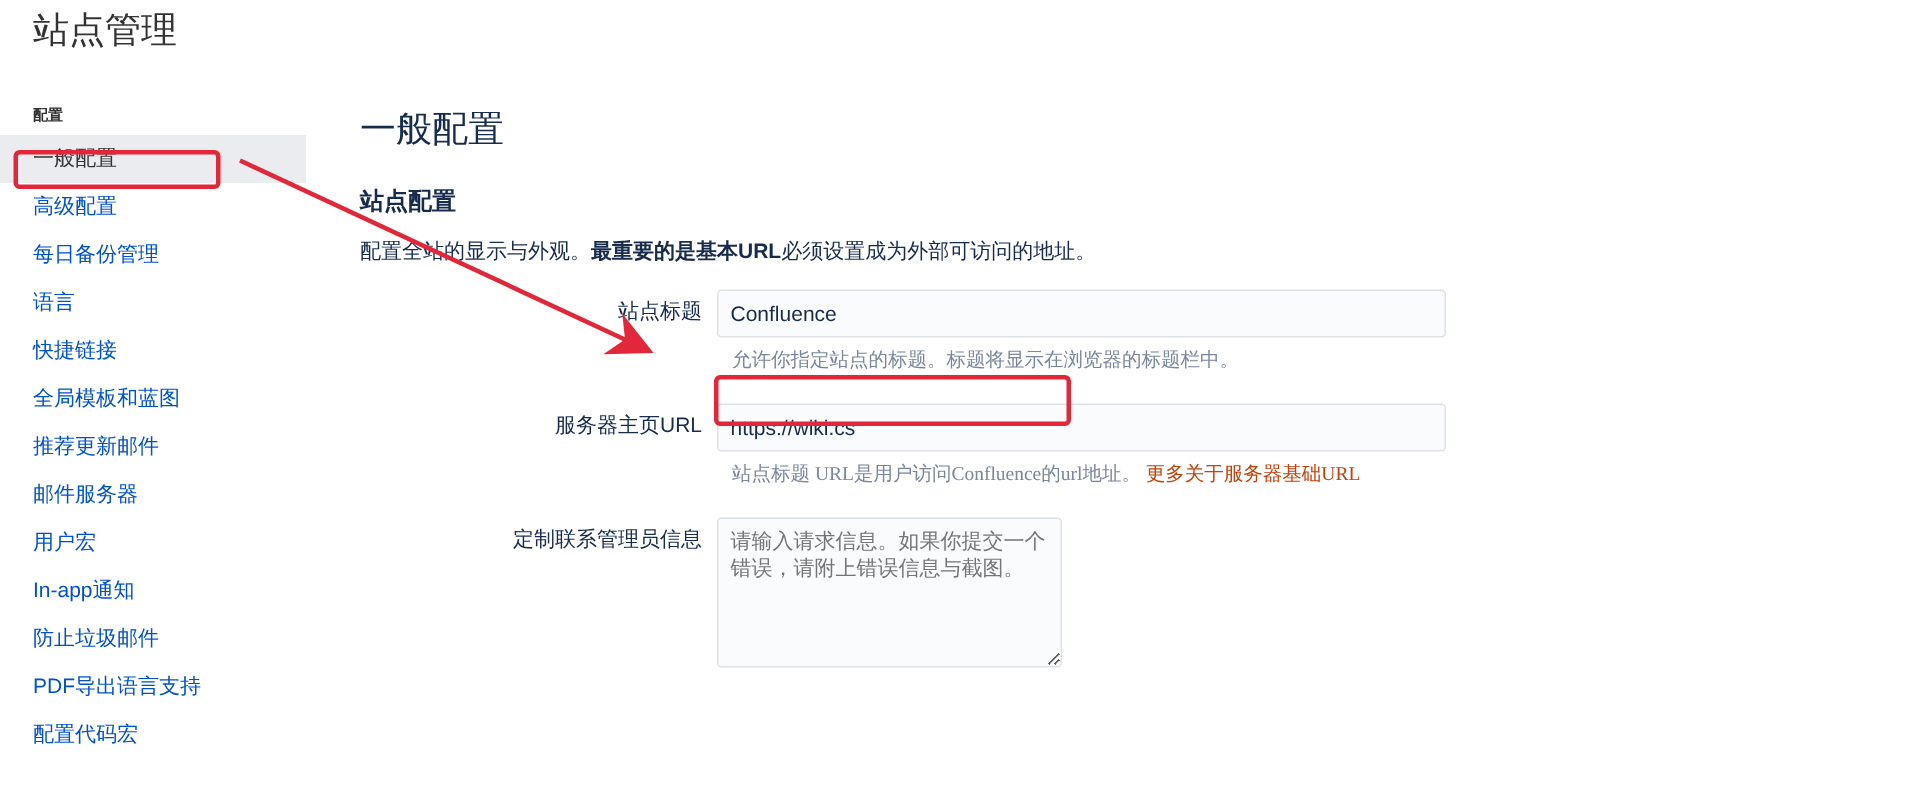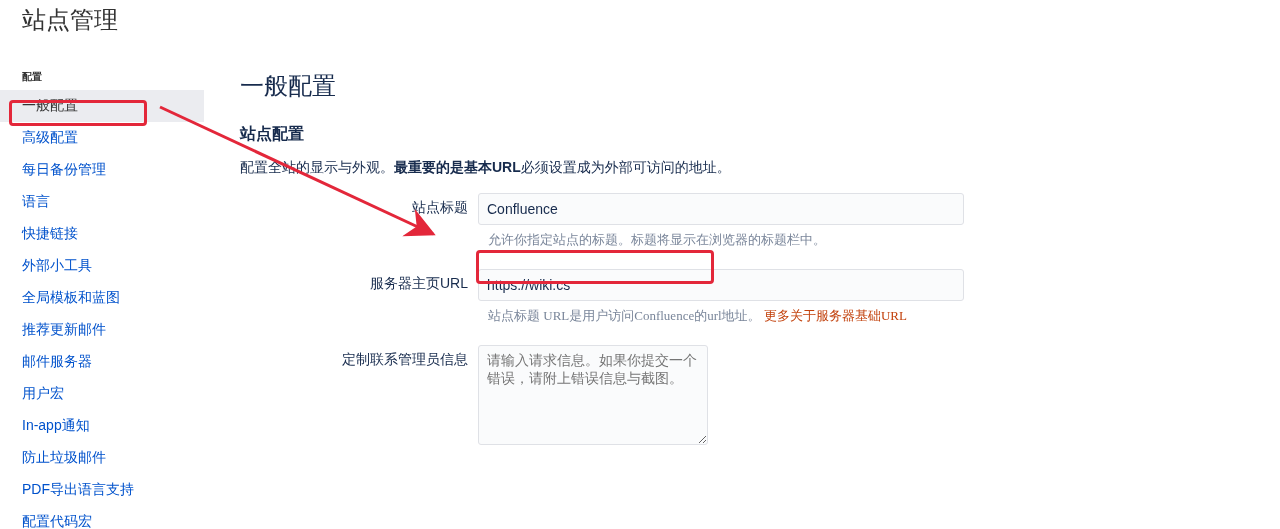--- a/index.html
+++ b/index.html
@@ -32,21 +32,20 @@
 
 <div class="page-title">站点管理</div>
 <div class="container">
   <div class="sidebar">
     <div class="sidebar-header">配置</div>
     <a class="sidebar-item active">一般配置</a>
     <a class="sidebar-item">高级配置</a>
     <a class="sidebar-item">每日备份管理</a>
     <a class="sidebar-item">语言</a>
     <a class="sidebar-item">快捷链接</a>
-    <a class="sidebar-item">外部小工具</a>
     <a class="sidebar-item">全局模板和蓝图</a>
     <a class="sidebar-item">推荐更新邮件</a>
     <a class="sidebar-item">邮件服务器</a>
     <a class="sidebar-item">用户宏</a>
     <a class="sidebar-item">In-app通知</a>
     <a class="sidebar-item">防止垃圾邮件</a>
     <a class="sidebar-item">PDF导出语言支持</a>
     <a class="sidebar-item">配置代码宏</a>
 
   </div>

